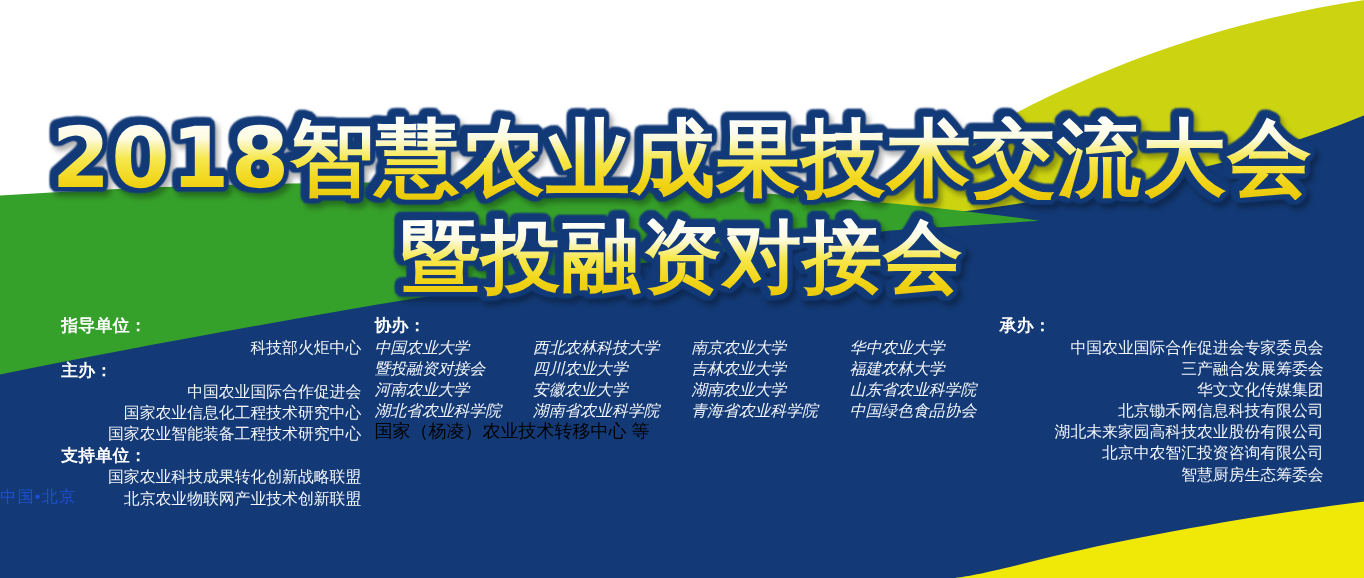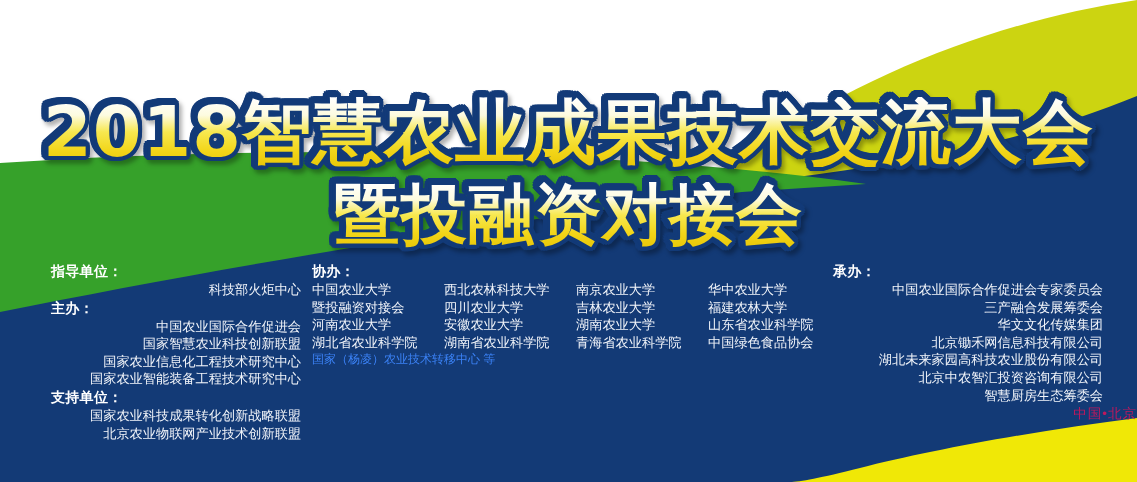--- a/index.html
+++ b/index.html
@@ -93,38 +93,39 @@
     display:grid;
     grid-template-columns:132px 132px 132px 132px;
     column-gap:0px;
     row-gap:0px;
   }
   .co-grid .cell{
     font-size:13.2px;
     line-height:17.6px;
     color:#f2f5fa;
     white-space:nowrap;
+    font-style:italic;
   }
   .co-wide{
     grid-column:1 / span 3;
-    font-size:12px;
-    line-height:17.6px;
-    color:#3b82f6;
+    font-size:15px;
+    line-height:17.6px;
+    color:#000000;
     white-space:nowrap;
   }
   #col-right{ left:833px; width:270px; }
 
   
   #location{
     position:absolute;
     left:0;right:0;
     top:405px;
-    text-align:right;
+    text-align:left;
     z-index:6;
-    color:#be185d;
+    color:#1d4ed8;
     font-size:13.5px;
     letter-spacing:1px;
     font-weight:normal;
   }
 </style>
 </head>
 <body>
 
 <div id="banner">
 
@@ -166,21 +167,20 @@
 
   <div class="orgs">
 
     <div class="col" id="col-left">
 
       <div class="col-head">指导单位：</div>
       <div class="col-line">科技部火炬中心</div>
 
       <div class="col-head">主办：</div>
       <div class="col-line">中国农业国际合作促进会</div>
-      <div class="col-line">国家智慧农业科技创新联盟</div>
       <div class="col-line">国家农业信息化工程技术研究中心</div>
       <div class="col-line">国家农业智能装备工程技术研究中心</div>
 
       <div class="col-head" id="col-support-head">支持单位：</div>
       <div class="col-line">国家农业科技成果转化创新战略联盟</div>
       <div class="col-line">北京农业物联网产业技术创新联盟</div>
     </div>
 
     <div class="col" id="col-co">
       <div class="col-head">协办：</div>

